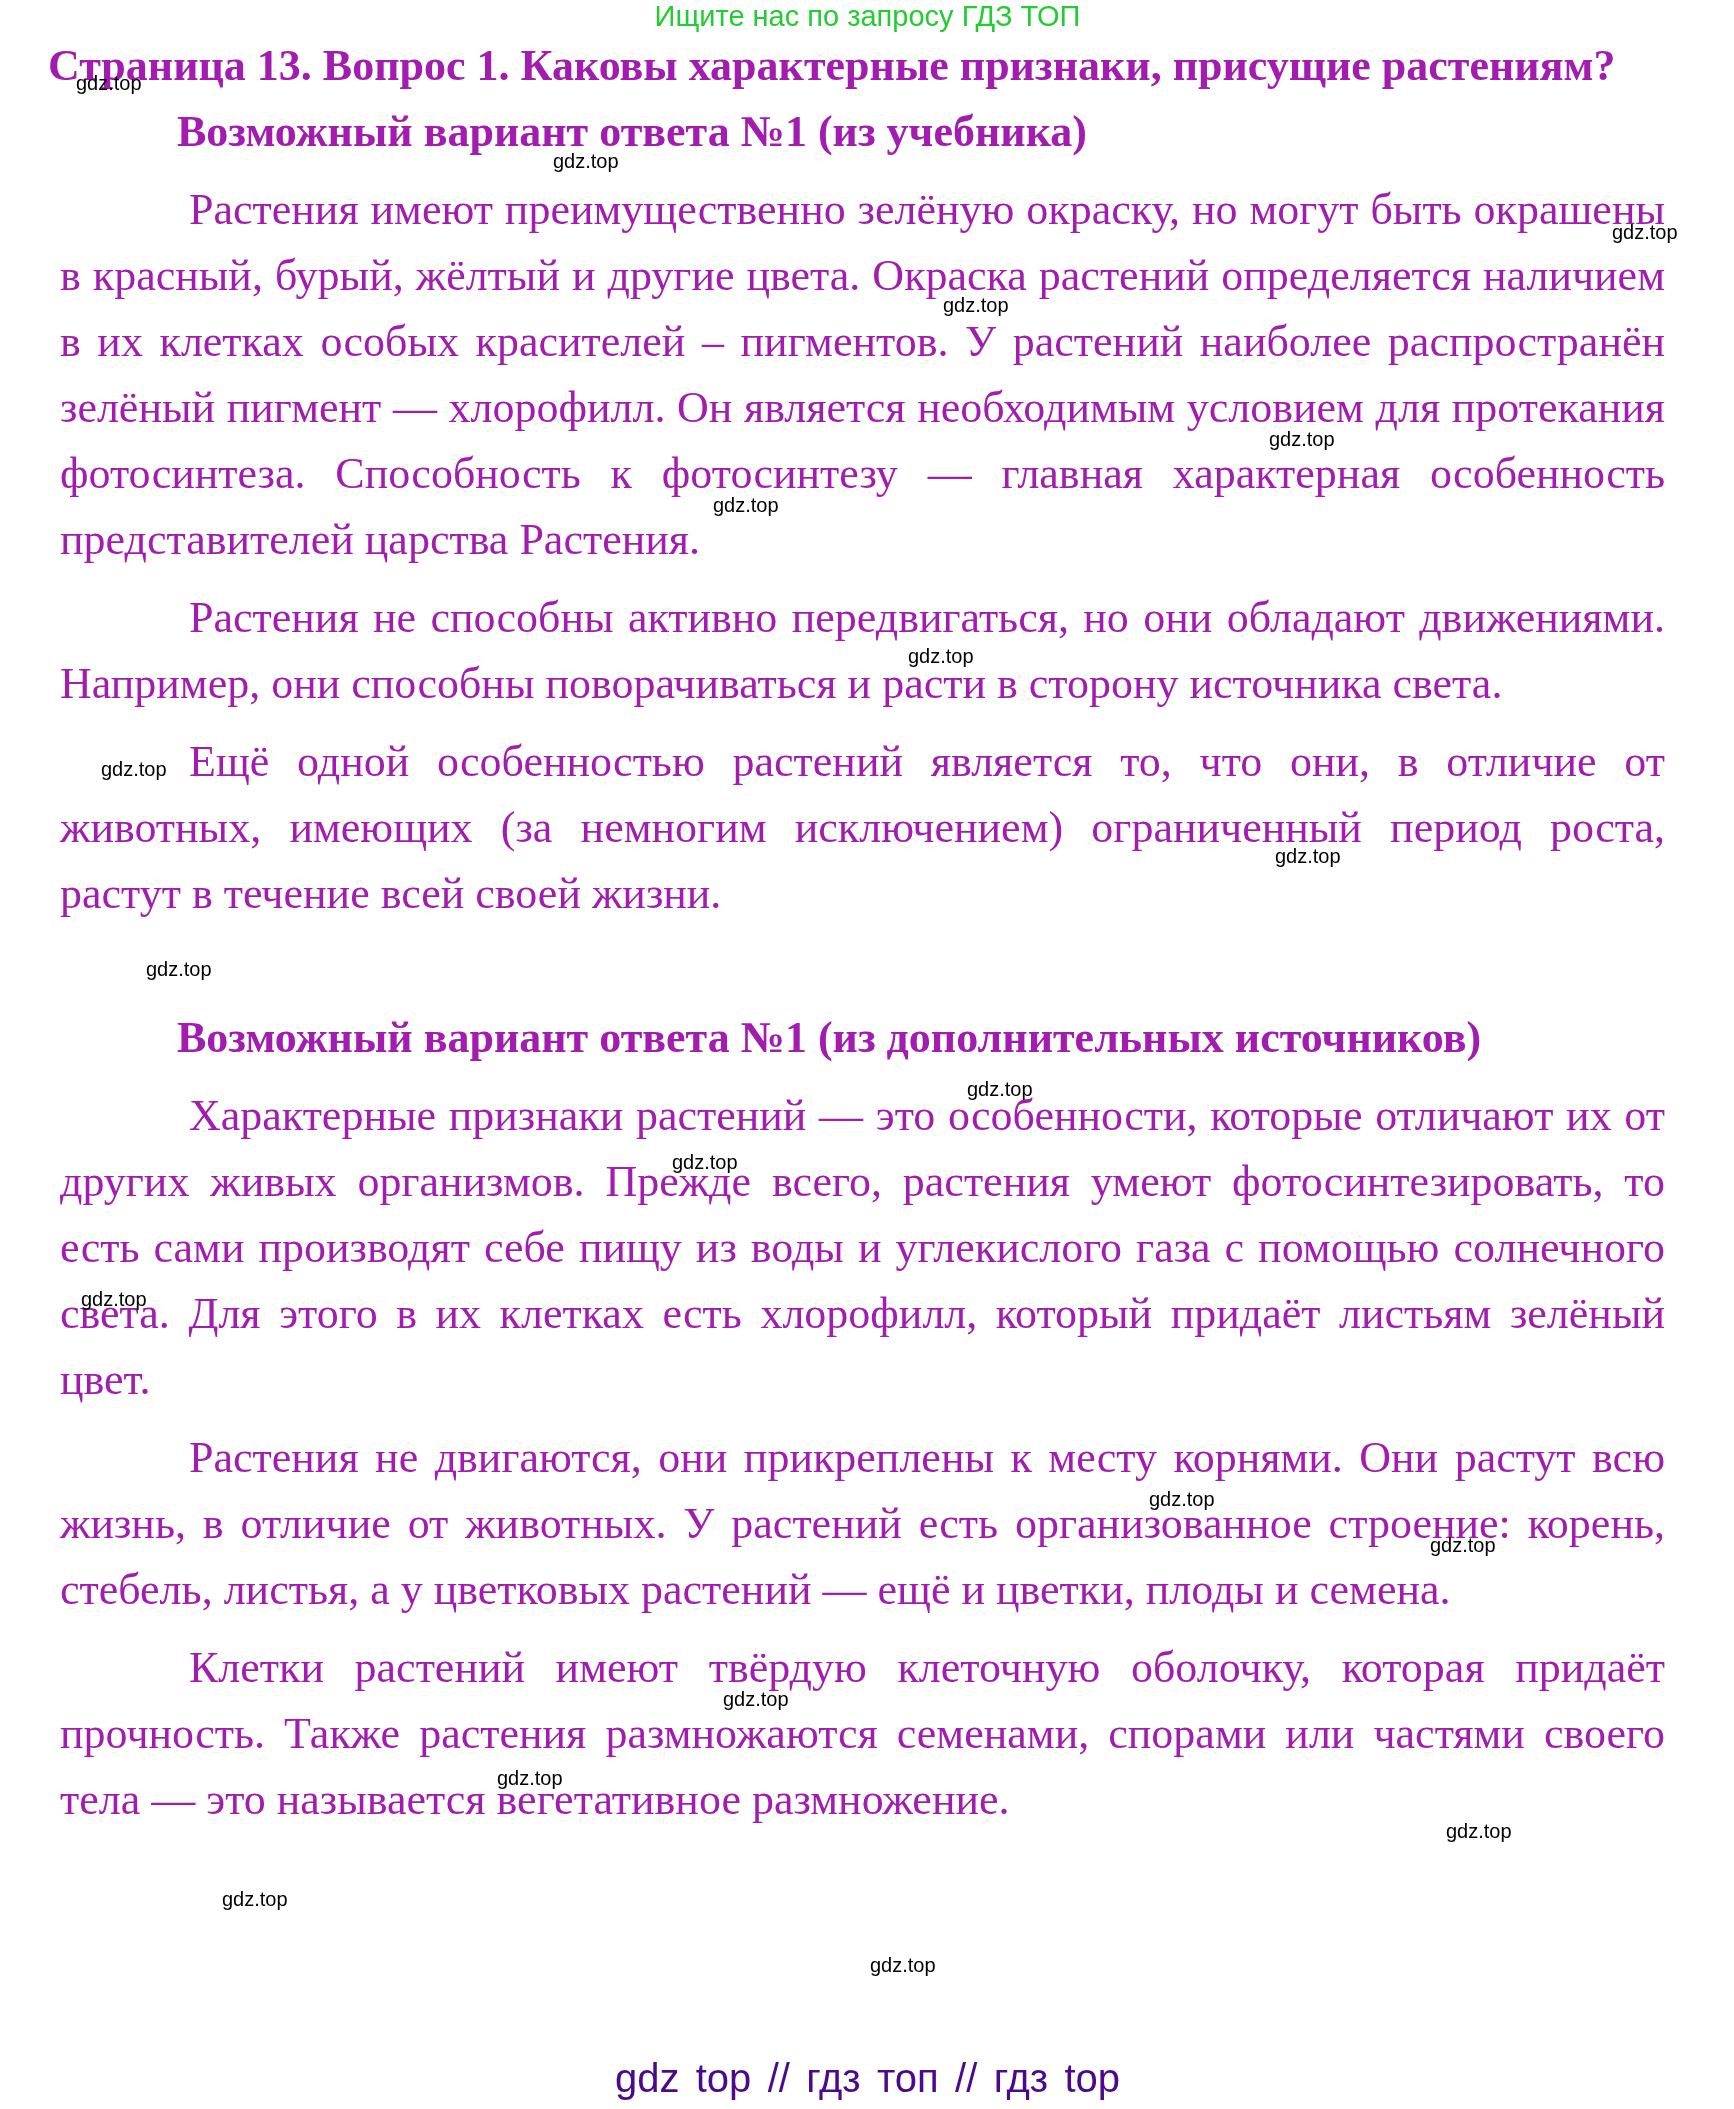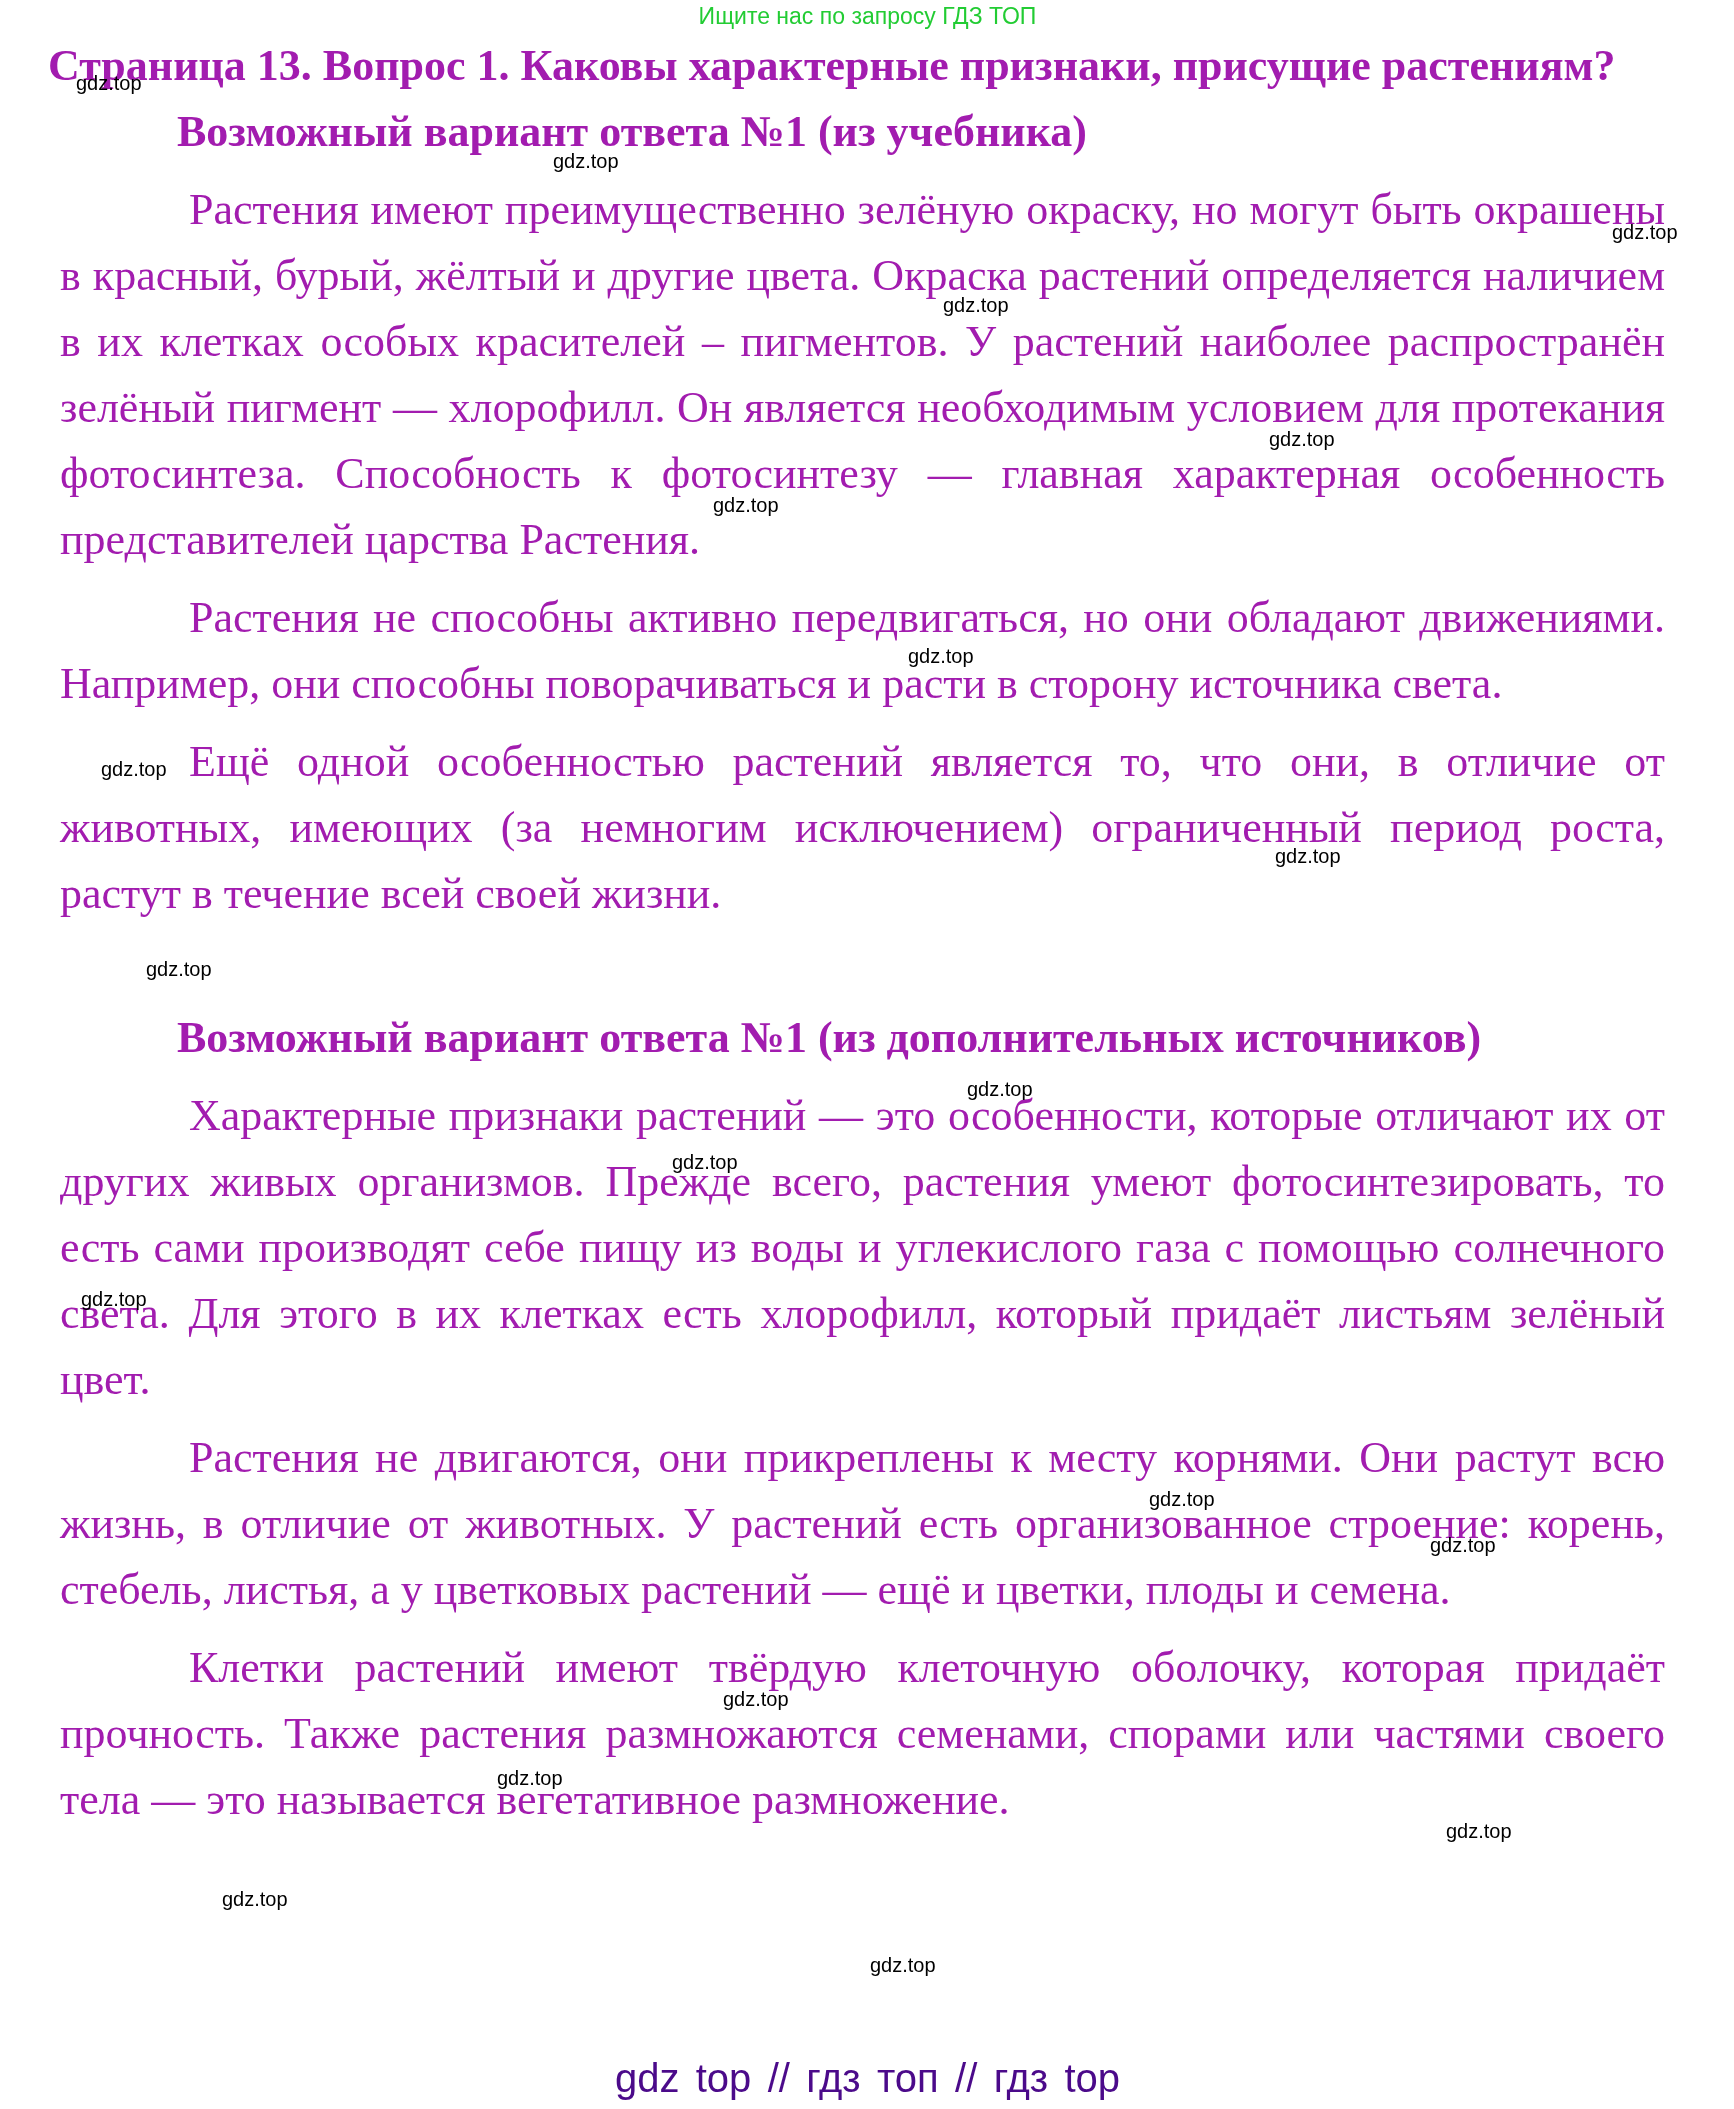--- a/index.html
+++ b/index.html
@@ -1,19 +1,19 @@
 <!DOCTYPE html>
 <html style="font-size:14px"><head>
 <meta charset="utf-8">
 <style>
   html, body { margin: 0; padding: 0; background: #ffffff; }
   body { width: 1735px; height: 2109px; position: relative; overflow: hidden; }
   .banner {
     position: absolute; left: 0; width: 1735px; top: 0; text-align: center;
-    font-family: "Liberation Sans", sans-serif; font-size: 23px; color: #22cc33; line-height: 33px;
+    font-family: "Liberation Sans", sans-serif; font-size: 29px; color: #22cc33; line-height: 33px;
   }
   .page {
     position: absolute; left: 48px; width: 1629px; top: 33px;
     font-family: "Liberation Serif", serif; color: #a21caf; font-size: 44px; line-height: 66px;
   }
   .title { font-weight: bold; text-align: justify; text-align-last: left; margin: 0; }
   .h2 { font-weight: bold; margin: 0; padding-left: 129px; }
   .p { margin: 12px; text-indent: 129px; text-align: justify; }
   .gap { height: 66px; }
   .wm {

